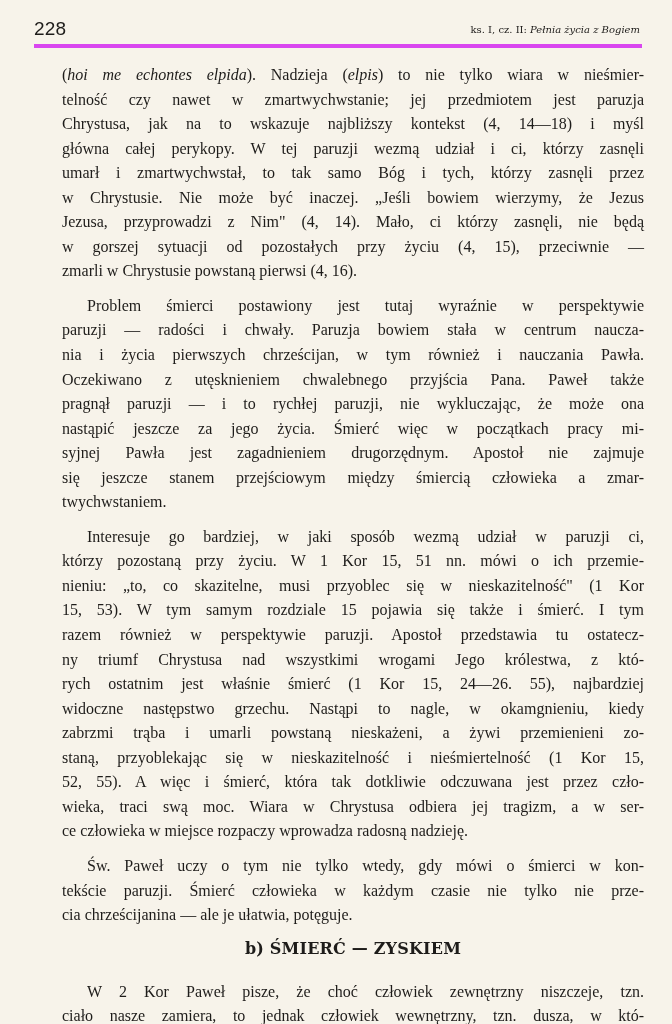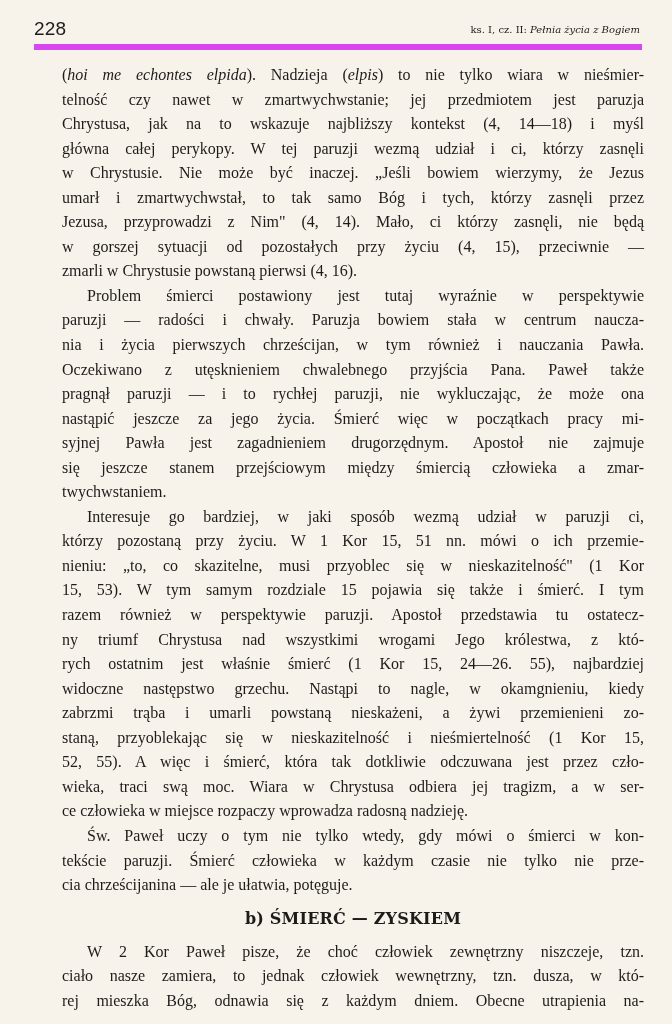--- a/index.html
+++ b/index.html
@@ -6,42 +6,42 @@
   body {
     width:672px; height:1024px; overflow:hidden;
     background:#f7f3ea;
     font-family:"Liberation Serif", "DejaVu Serif", serif;
     color:#1e1c1a;
     position:relative;
   }
   .page { position:absolute; left:0; top:0; width:672px; height:1024px; }
   .running-head {
     position:absolute; left:34px; top:18px; width:608px; height:26px;
-    border-bottom:6px solid #d946ef;
+    border-bottom:4px solid #d946ef;
   }
   .page-number {
     position:absolute; left:0; top:0; font-size:19px; letter-spacing:0.2px;
     font-family:"Liberation Sans", sans-serif;
   }
   .running-title {
     position:absolute; right:2px; top:6px; font-size:10px;
     font-family:"DejaVu Serif", serif;
   }
   .running-title .it { font-style:italic; }
   .body-text {
     position:absolute; left:62px; top:63px; width:582px;
   }
   .line {
     font-size:16px; height:24.55px; line-height:24.55px;
     text-align:justify; text-align-last:justify;
     white-space:nowrap;
     overflow:visible;
   }
   .line.last { text-align-last:left; }
-  .line.indent { text-indent:25px; }
+  .line.indent { text-indent:25px;margin-top:10px; }
   .line .it { font-style:italic; }
   .heading {
     font-size:16px; font-weight:bold; text-align:center;
     font-family:"DejaVu Serif", serif;
     height:42px; line-height:42px;
     letter-spacing:0.2px;
   }
 </style>
 </head>
 <body>
@@ -52,22 +52,22 @@
     <span class="running-title"><span>ks. I, cz. II: </span><span class="it">Pełnia życia z Bogiem</span></span>
   </div>
 
   <div class="body-text">
     <div id="paras-before">
         <div>
           <div class="line"><span>(</span><span class="it">hoi me echontes elpida</span><span>). Nadzieja (</span><span class="it">elpis</span><span>) to nie tylko wiara w nieśmier-</span></div>
           <div class="line">telność czy nawet w zmartwychwstanie; jej przedmiotem jest paruzja</div>
           <div class="line">Chrystusa, jak na to wskazuje najbliższy kontekst (4, 14—18) i myśl</div>
           <div class="line">główna całej perykopy. W tej paruzji wezmą udział i ci, którzy zasnęli</div>
+          <div class="line">umarł i zmartwychwstał, to tak samo Bóg i tych, którzy zasnęli przez</div>
           <div class="line">w Chrystusie. Nie może być inaczej. „Jeśli bowiem wierzymy, że Jezus</div>
-          <div class="line">umarł i zmartwychwstał, to tak samo Bóg i tych, którzy zasnęli przez</div>
           <div class="line">Jezusa, przyprowadzi z Nim" (4, 14). Mało, ci którzy zasnęli, nie będą</div>
           <div class="line">w gorszej sytuacji od pozostałych przy życiu (4, 15), przeciwnie —</div>
           <div class="line last">zmarli w Chrystusie powstaną pierwsi (4, 16).</div>
         </div>
         <div>
           <div class="line indent">Problem śmierci postawiony jest tutaj wyraźnie w perspektywie</div>
           <div class="line">paruzji — radości i chwały. Paruzja bowiem stała w centrum naucza-</div>
           <div class="line">nia i życia pierwszych chrześcijan, w tym również i nauczania Pawła.</div>
           <div class="line">Oczekiwano z utęsknieniem chwalebnego przyjścia Pana. Paweł także</div>
           <div class="line">pragnął paruzji — i to rychłej paruzji, nie wykluczając, że może ona</div>

